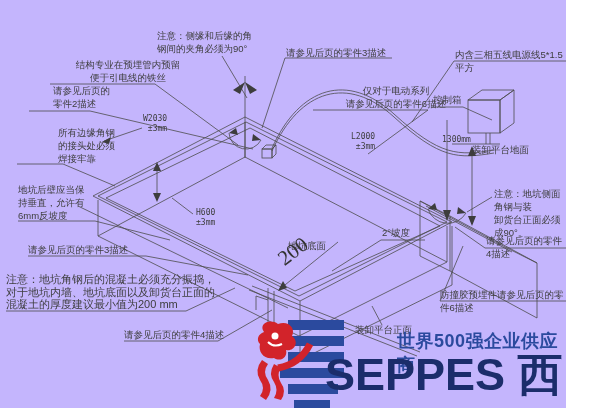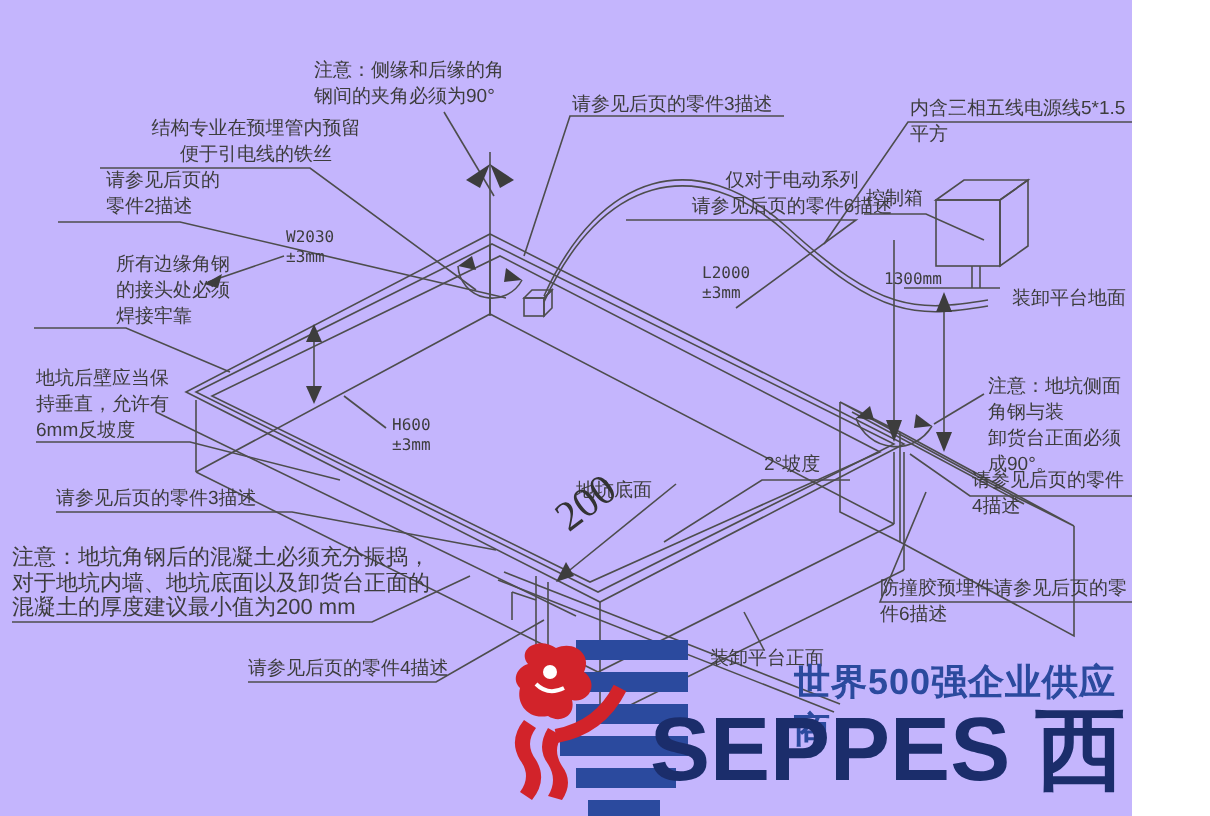--- a/index.html
+++ b/index.html
@@ -3,21 +3,21 @@
 <meta charset="utf-8">
 <style>
   html,body{margin:0;padding:0;background:#fff;}
   .stage{position:relative;width:566px;height:408px;background:#c4b5fd;overflow:hidden;
          font-family:"Liberation Sans","DejaVu Sans",sans-serif;}
   .stage svg{position:absolute;left:0;top:0;}
   .ann{position:absolute;font-size:9.5px;line-height:13px;color:#3d3d3d;
        white-space:pre-line;z-index:2;}
   .ann.small{font-size:11px;line-height:12.5px;}
   .dim{position:absolute;font-size:8px;line-height:10px;color:#3d3d3d;
-       white-space:pre-line;z-index:2;font-family:"DejaVu Sans Mono","Liberation Mono",monospace;}
+       white-space:pre-line;z-index:2;font-family:"DejaVu Sans Mono","Liberation Mono",monospace;text-align:right;}
   .center{text-align:center;margin-left:25px;}
   .big-200{position:absolute;left:288px;top:246px;font-size:21px;color:#333;
            transform:rotate(-37deg);transform-origin:left bottom;z-index:2;
            font-family:"Liberation Serif","DejaVu Serif",serif;}
   .logo-tagline{position:absolute;left:397px;top:329px;font-size:18px;font-weight:bold;
                 color:#2b4a9e;z-index:4;letter-spacing:0.5px;}
   .logo-brand{position:absolute;left:325px;top:345px;font-size:45px;font-weight:bold;
               color:#1b2d6b;z-index:4;letter-spacing:0px;}
   .logo-reg{position:absolute;left:567px;top:348px;font-size:12px;font-weight:bold;
             color:#1b2d6b;z-index:4;}
@@ -149,21 +149,21 @@
 6mm反坡度</div>
   <div class="ann" style="left:28px;top:243px;">请参见后页的零件3描述</div>
   <div class="ann small" style="left:6px;top:273px;">注意：地坑角钢后的混凝土必须充分振捣，
 对于地坑内墙、地坑底面以及卸货台正面的
 混凝土的厚度建议最小值为200 mm</div>
   <div class="ann" style="left:124px;top:328px;">请参见后页的零件4描述</div>
   <div class="ann" style="left:455px;top:48px;">内含三相五线电源线5*1.5平方</div>
   <div class="ann center" style="left:313px;top:84px;width:116px;">仅对于电动系列
 请参见后页的零件6描述</div>
   <div class="ann" style="left:433px;top:93px;">控制箱</div>
-  <div class="ann" style="left:506px;top:143px;">装卸平台地面</div>
+  <div class="ann" style="left:472px;top:143px;">装卸平台地面</div>
   <div class="ann" style="left:494px;top:187px;">注意：地坑侧面角钢与装
 卸货台正面必须成90°。</div>
   <div class="ann" style="left:486px;top:234px;">请参见后页的零件4描述</div>
   <div class="ann" style="left:440px;top:288px;">防撞胶预埋件请参见后页的零件6描述</div>
   <div class="ann" style="left:382px;top:226px;">2°坡度</div>
   <div class="ann" style="left:288px;top:239px;">地坑底面</div>
   <div class="ann" style="left:355px;top:323px;">装卸平台正面</div>
 
   <div class="dim" style="left:143px;top:114px;">W2030
 ±3mm</div>

